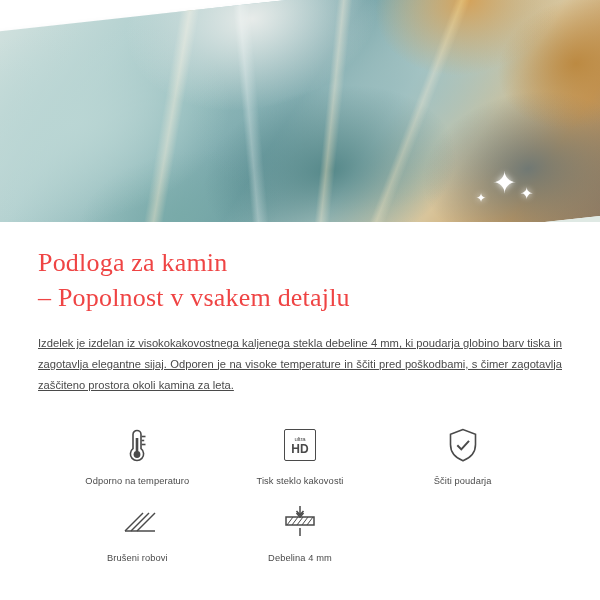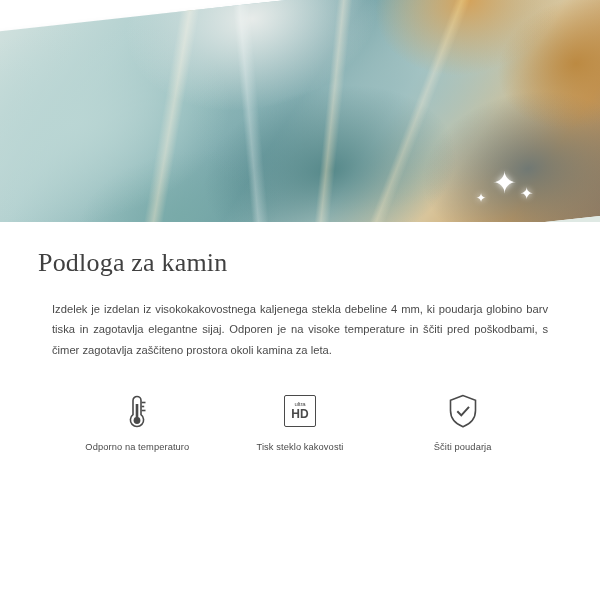--- a/index.html
+++ b/index.html
@@ -85,33 +85,34 @@
   .sparkle.s3 { left: 476px; top: 192px; font-size: 12px; }
 
   
   .content {
     padding: 24px 38px 0 38px;
   }
   .headline {
     font-family: "Liberation Serif", serif;
     font-size: 26px;
     line-height: 1.33;
-    color: #404040;
+    color: #ef4444;
     font-weight: 400;
     margin: 0 0 18px 0;
     letter-spacing: .2px;
   }
   .headline .line2 { display: block; }
   .body-copy {
     font-size: 11.2px;
     line-height: 1.85;
     color: #4a4a4a;
-    margin: 14px;
+    margin: 0;
     max-width: 528px;
     text-align: justify;
+    text-decoration: underline;
   }
 
   
   .features {
     margin-top: 28px;
     display: grid;
     grid-template-columns: repeat(3, 1fr);
     row-gap: 14px;
     padding: 0 18px;
   }
@@ -166,20 +167,21 @@
     <div class="hero-art"></div>
     <div class="hero-edge"></div>
     <span class="sparkle s1">✦</span>
     <span class="sparkle s2">✦</span>
     <span class="sparkle s3">✦</span>
   </div>
 
   <div class="content">
     <h1 class="headline">
       <span>Podloga za kamin</span>
+      <span class="line2">– Popolnost v vsakem detajlu</span>
     </h1>
     <p class="body-copy">Izdelek je izdelan iz visokokakovostnega kaljenega stekla debeline 4 mm, ki poudarja globino barv tiska in zagotavlja elegantne sijaj. Odporen je na visoke temperature in ščiti pred poškodbami, s čimer zagotavlja zaščiteno prostora okoli kamina za leta.</p>
 
     <div class="features">
 
       <div class="feature">
         <div class="feature-icon">
           <svg width="34" height="40" viewBox="0 0 34 40" fill="none" stroke="#4a4a4a" stroke-width="1.6">
             <path d="M17 5.5c-2.2 0-4 1.8-4 4v14.2a6.6 6.6 0 1 0 8 0V9.5c0-2.2-1.8-4-4-4z"></path>
             <circle cx="17" cy="29.5" r="3.4" fill="#4a4a4a" stroke="none"></circle>
@@ -206,17 +208,41 @@
         <div class="feature-icon">
           <svg width="36" height="40" viewBox="0 0 36 40" fill="none" stroke="#4a4a4a" stroke-width="1.6">
             <path d="M18 4.5 5.5 9.2v10.4c0 7.6 5.3 13.4 12.5 16.2 7.2-2.8 12.5-8.6 12.5-16.2V9.2L18 4.5z"></path>
             <polyline points="12.3,20.2 16.3,24.4 24,15.8" stroke-width="2"></polyline>
           </svg>
         </div>
         <div class="feature-label">Ščiti poudarja</div>
       </div>
 
 
-
+      <div class="feature">
+        <div class="feature-icon">
+          <svg width="40" height="34" viewBox="0 0 40 34" fill="none" stroke="#4a4a4a" stroke-width="1.5">
+            <path d="M8 26 L26 8"></path>
+            <path d="M14 26 L32 8"></path>
+            <path d="M20 26 L38 8"></path>
+            <path d="M8 26 L38 26" stroke-width="1.5"></path>
+          </svg>
+        </div>
+        <div class="feature-label">Brušeni robovi</div>
+      </div>
+
+      <div class="feature">
+        <div class="feature-icon">
+          <svg width="40" height="38" viewBox="0 0 40 38" fill="none" stroke="#4a4a4a" stroke-width="1.5">
+            <line x1="20" y1="3" x2="20" y2="11"></line>
+            <polyline points="16.5,8 20,12 23.5,8" stroke-width="1.6"></polyline>
+            <rect x="6" y="14" width="28" height="8"></rect>
+            <path d="M7 22 L13 14 M12 22 L18 14 M17 22 L23 14 M22 22 L28 14 M27 22 L33 14" stroke-width="1"></path>
+            <line x1="20" y1="25" x2="20" y2="33"></line>
+            <polyline points="16.5,28 20,24 23.5,28" stroke-width="1.6" transform="translate(0,5) scale(1,-1) translate(0,-33)"></polyline>
+          </svg>
+        </div>
+        <div class="feature-label">Debelina 4 mm</div>
+      </div>
 
     </div>
   </div>
 </div>
 
 </body></html>

